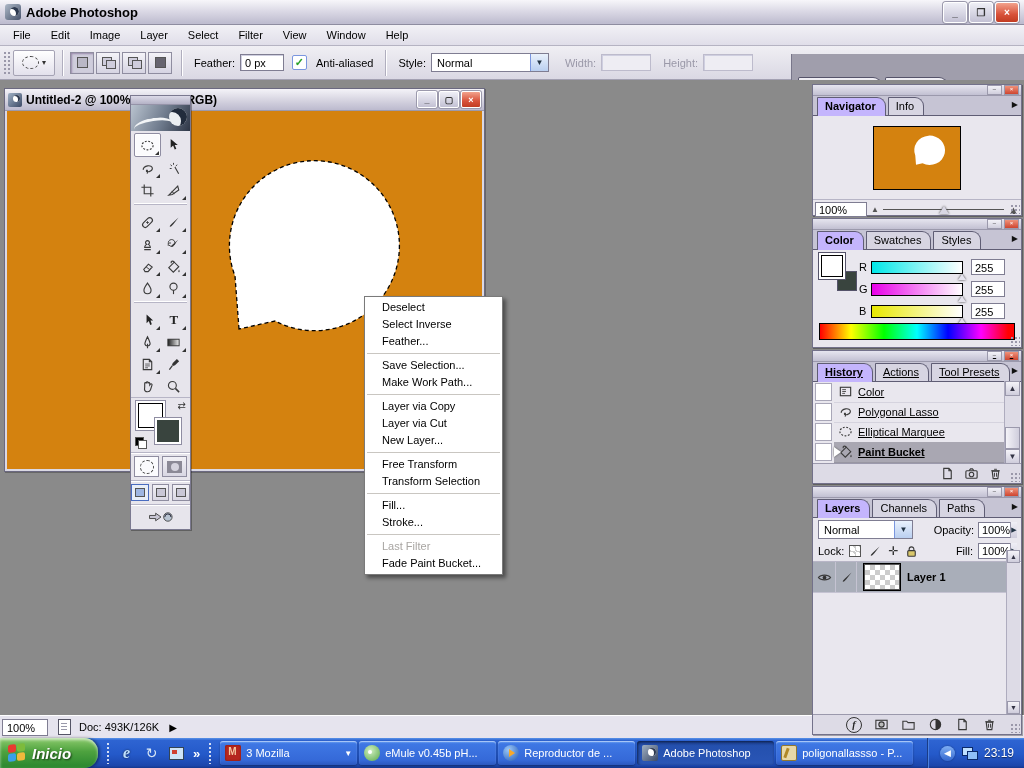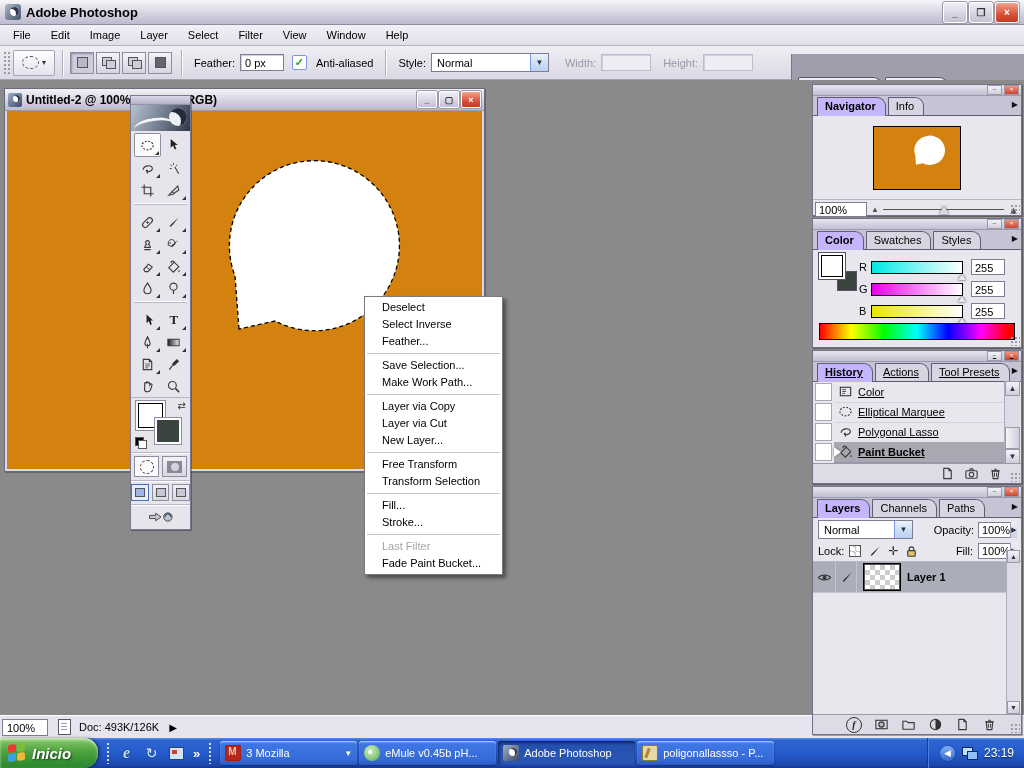--- a/index.html
+++ b/index.html
@@ -710,35 +710,35 @@
                 </svg>
               </span>
               <span>Color</span>
             </span>
           </div>
           <div class="hist-row">
             <span class="hist-src"></span>
             <span class="hist-main">
               <span>
                 <svg width="15" height="15" viewBox="0 0 16 16" fill="none" stroke="#3a3a3a" stroke-width="1.2">
-                  <ellipse cx="8" cy="8" rx="6" ry="4.6" stroke-dasharray="2 1.6"></ellipse>
+                  <path d="M3.5 9.5 C2.5 5 13.5 3 13.2 8 C13 11.5 6.5 12.5 6.8 10.5 C7 9 9 9.6 7.6 13.5"></path>
                 </svg>
               </span>
-              <span>Elliptical Marquee</span>
+              <span>Polygonal Lasso</span>
             </span>
           </div>
           <div class="hist-row">
             <span class="hist-src"></span>
             <span class="hist-main">
               <span>
                 <svg width="15" height="15" viewBox="0 0 16 16" fill="none" stroke="#3a3a3a" stroke-width="1.2">
-                  <path d="M3.5 9.5 C2.5 5 13.5 3 13.2 8 C13 11.5 6.5 12.5 6.8 10.5 C7 9 9 9.6 7.6 13.5"></path>
+                  <ellipse cx="8" cy="8" rx="6" ry="4.6" stroke-dasharray="2 1.6"></ellipse>
                 </svg>
               </span>
-              <span>Polygonal Lasso</span>
+              <span>Elliptical Marquee</span>
             </span>
           </div>
           <div class="hist-row selected">
             <span class="hist-src"></span>
             <span class="marker"></span>
             <span class="hist-main">
               <span>
                 <svg width="15" height="15" viewBox="0 0 16 16" fill="none" stroke="#3a3a3a" stroke-width="1.2">
                   <path d="M3 9.2 L8.8 3.4 L13.6 8.2 L7.8 14 Z"></path>
                   <path d="M8.8 3.4 C7 1.4 4.6 2.2 5.8 4.6"></path>
@@ -915,20 +915,24 @@
     <div id="task-buttons" style="display:flex;align-items:center;">
         <div class="taskbtn">
           <span class="ticon ticon-mozilla"></span>
           <span class="tlabel">3 Mozilla</span>
           <span class="tdrop">▼</span>
         </div>
         <div class="taskbtn">
           <span class="ticon ticon-emule"></span>
           <span class="tlabel">eMule v0.45b pH...</span>
         </div>
+        <div class="taskbtn">
+          <span class="ticon ticon-wmp"></span>
+          <span class="tlabel">Reproductor de ...</span>
+        </div>
         <div class="taskbtn active">
           <span class="ticon ticon-photoshop"></span>
           <span class="tlabel">Adobe Photoshop</span>
         </div>
         <div class="taskbtn">
           <span class="ticon ticon-paint"></span>
           <span class="tlabel">poligonallassso - P...</span>
         </div>
       </div>
     <div id="tray">

